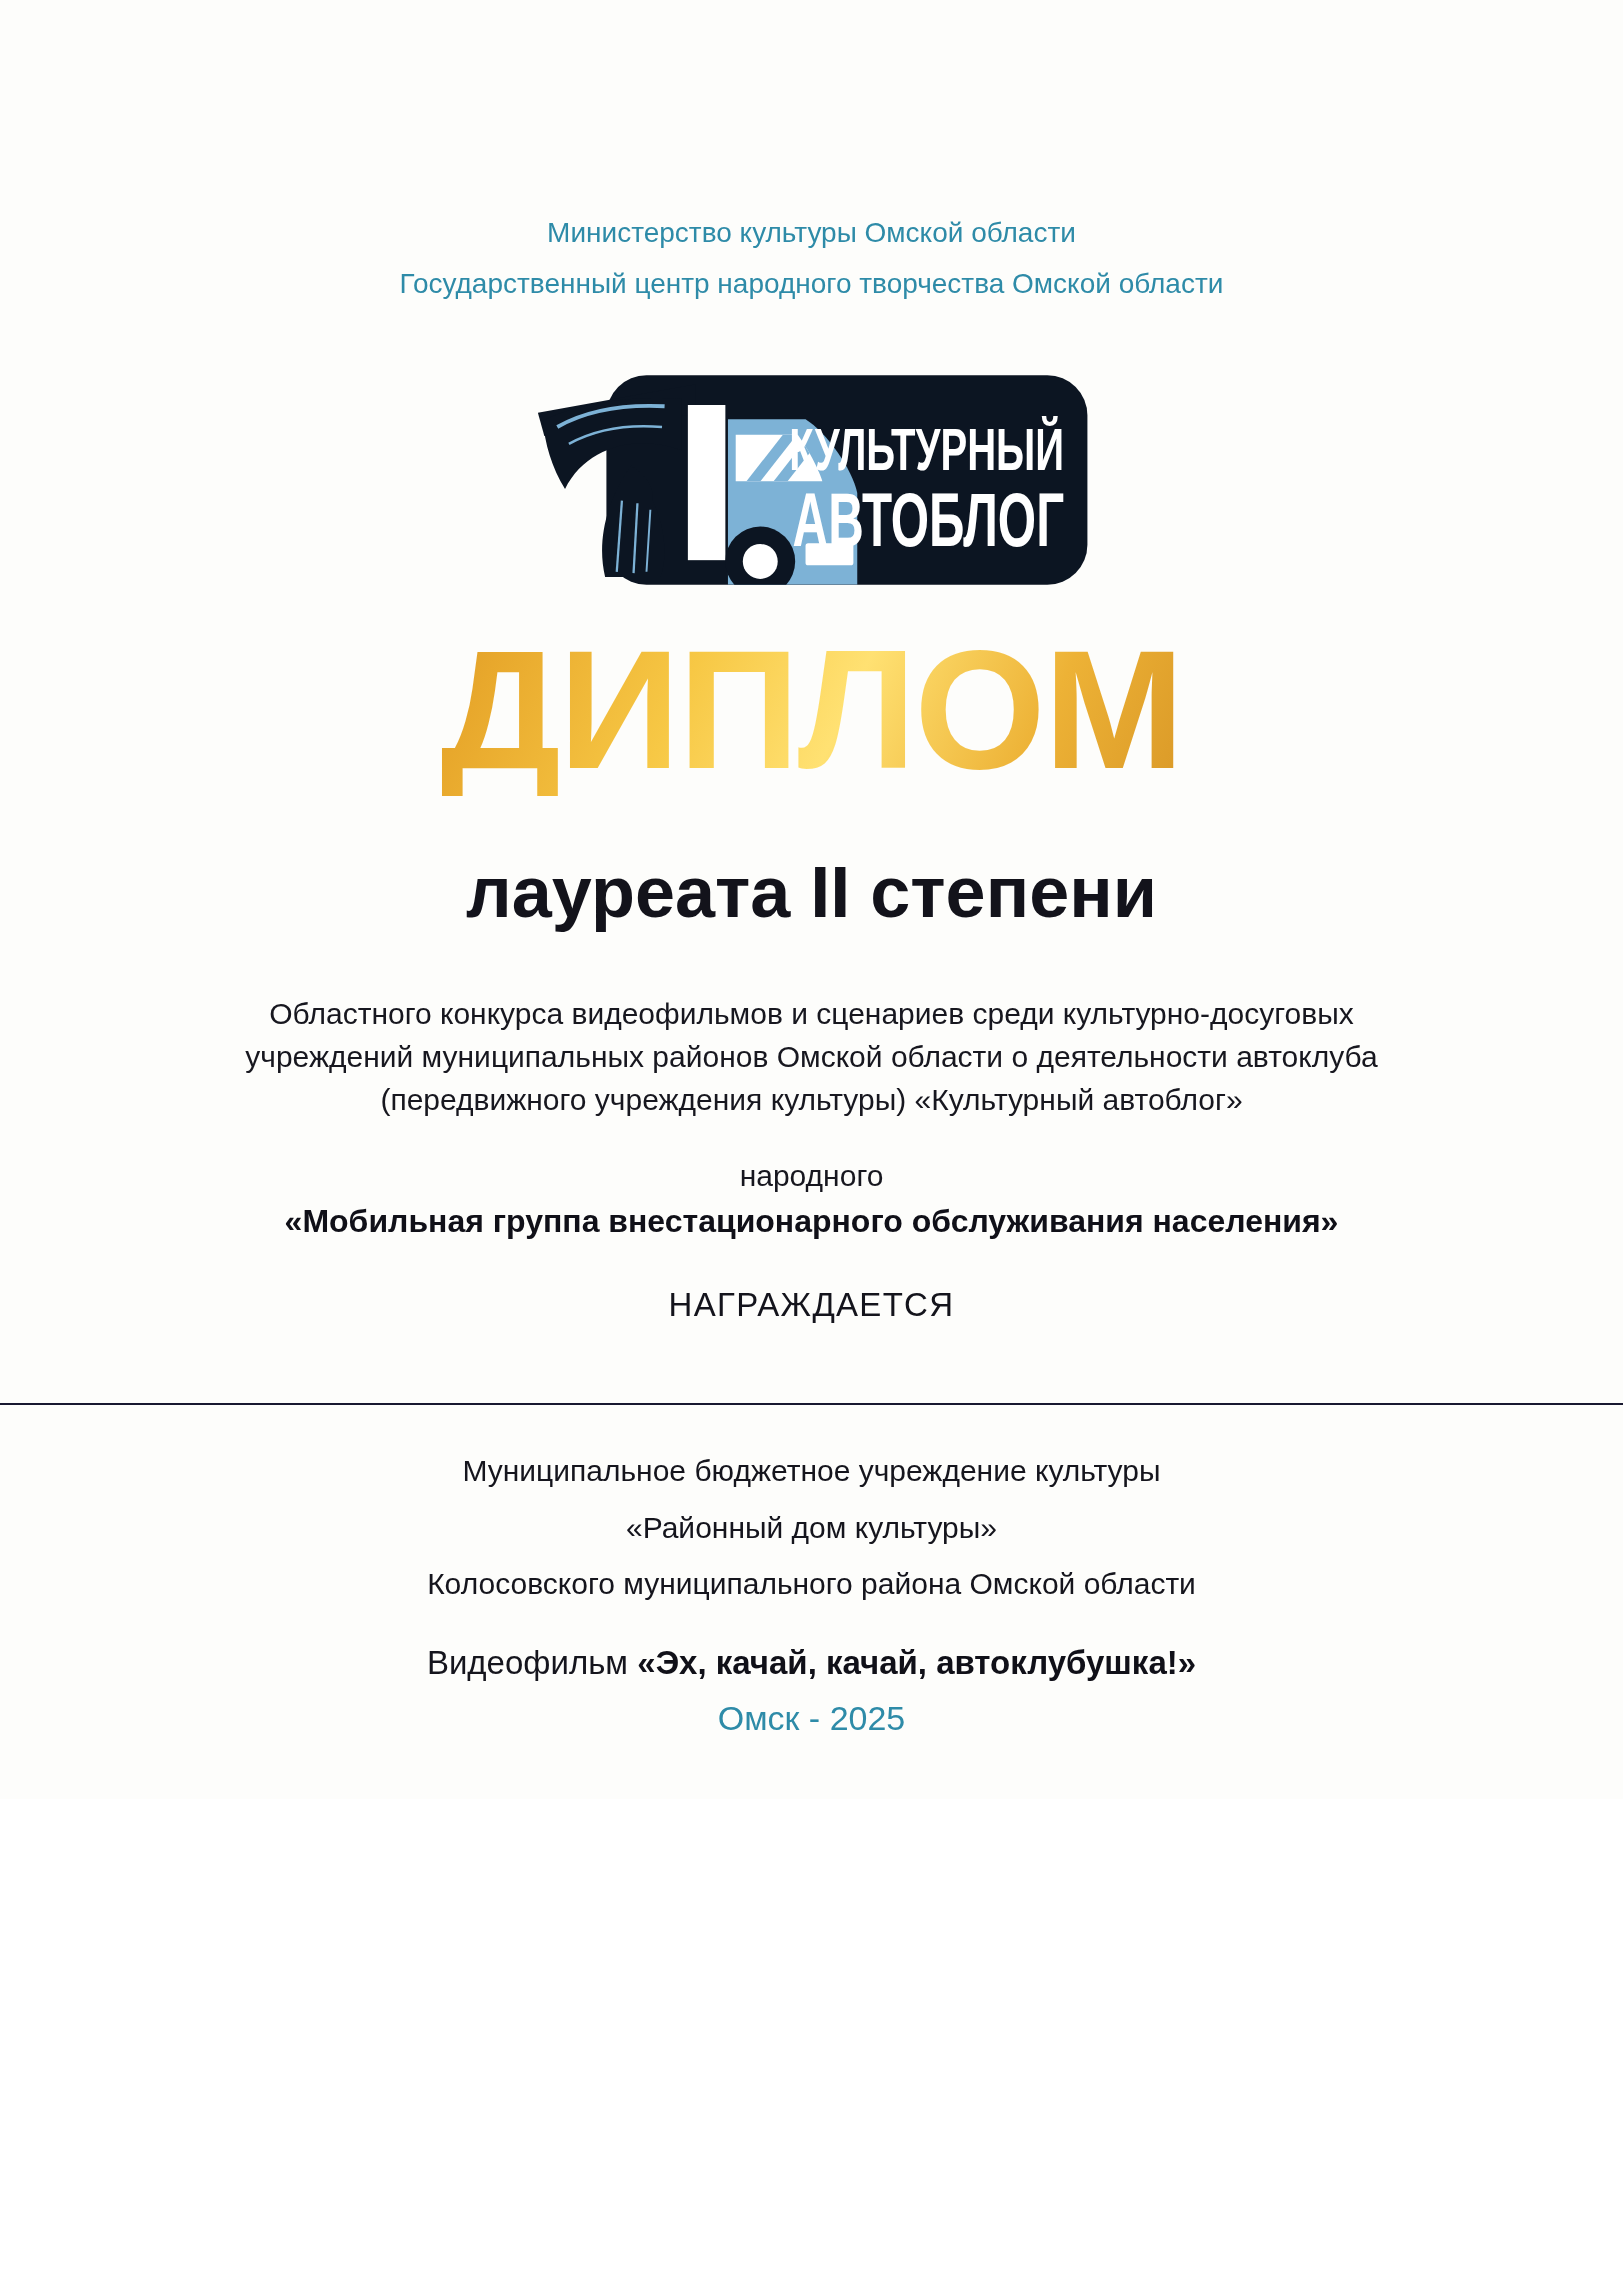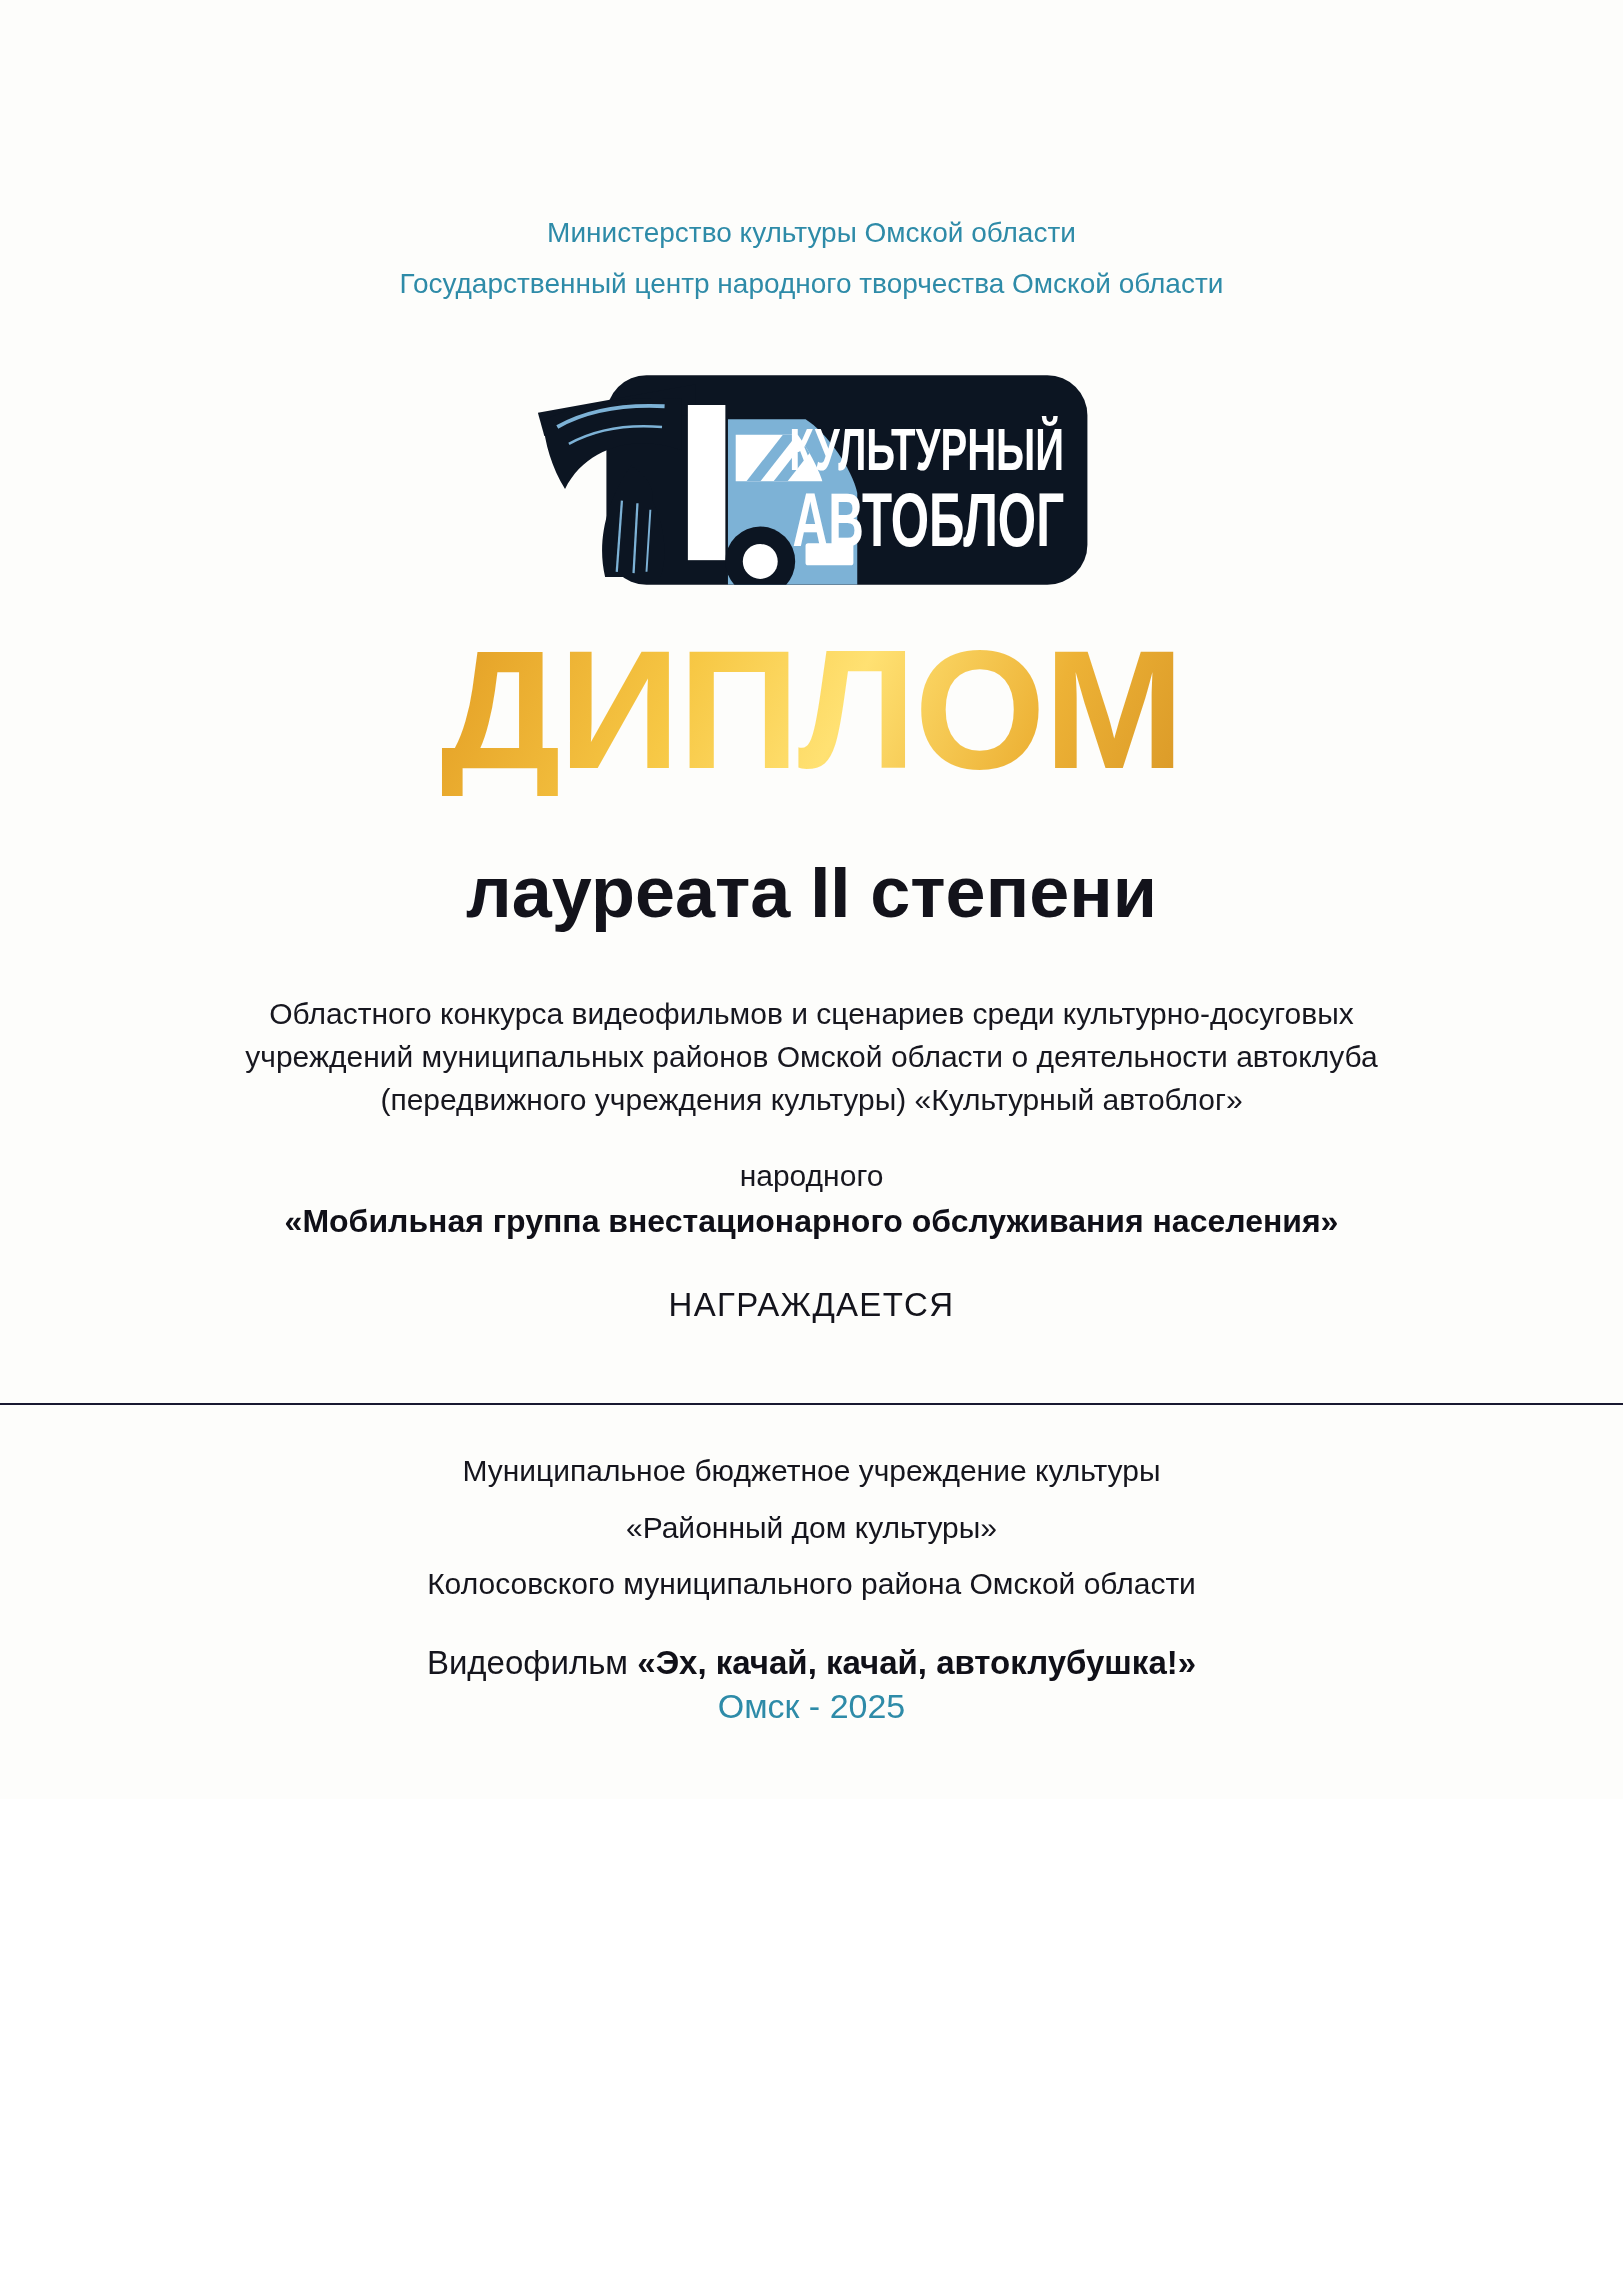--- a/index.html
+++ b/index.html
@@ -119,21 +119,21 @@
     width:262px;height:321px;
   }
   .sig-name{
     position:absolute;
     right:287px;top:136px;
     font-size:27.5px;
     color:#17171f;
   }
 
   .footer-city{
-    margin-top:5px;
+    margin-top:17px;
     text-align:center;
     font-size:34px;
     color:#2e8ba8;
   }
 </style>
 </head>
 <body>
 
 <div class="page">
 

